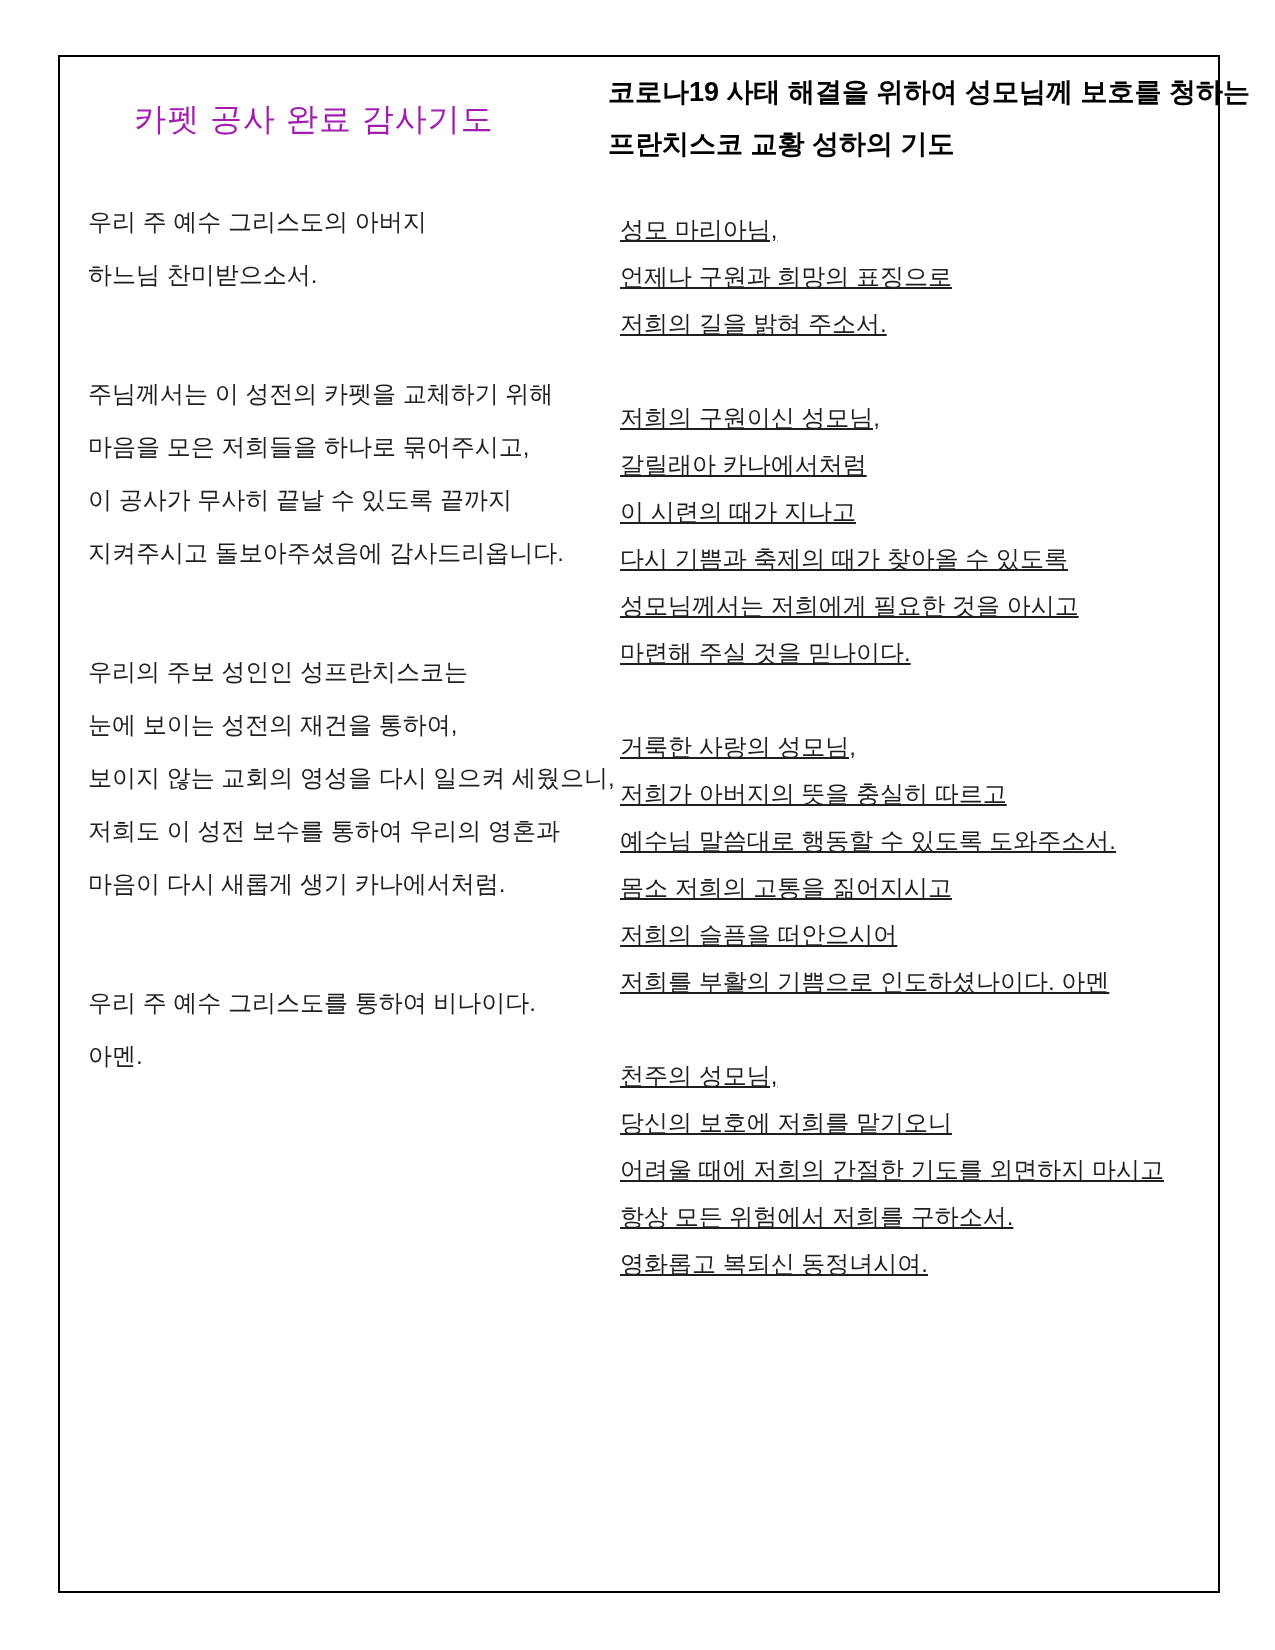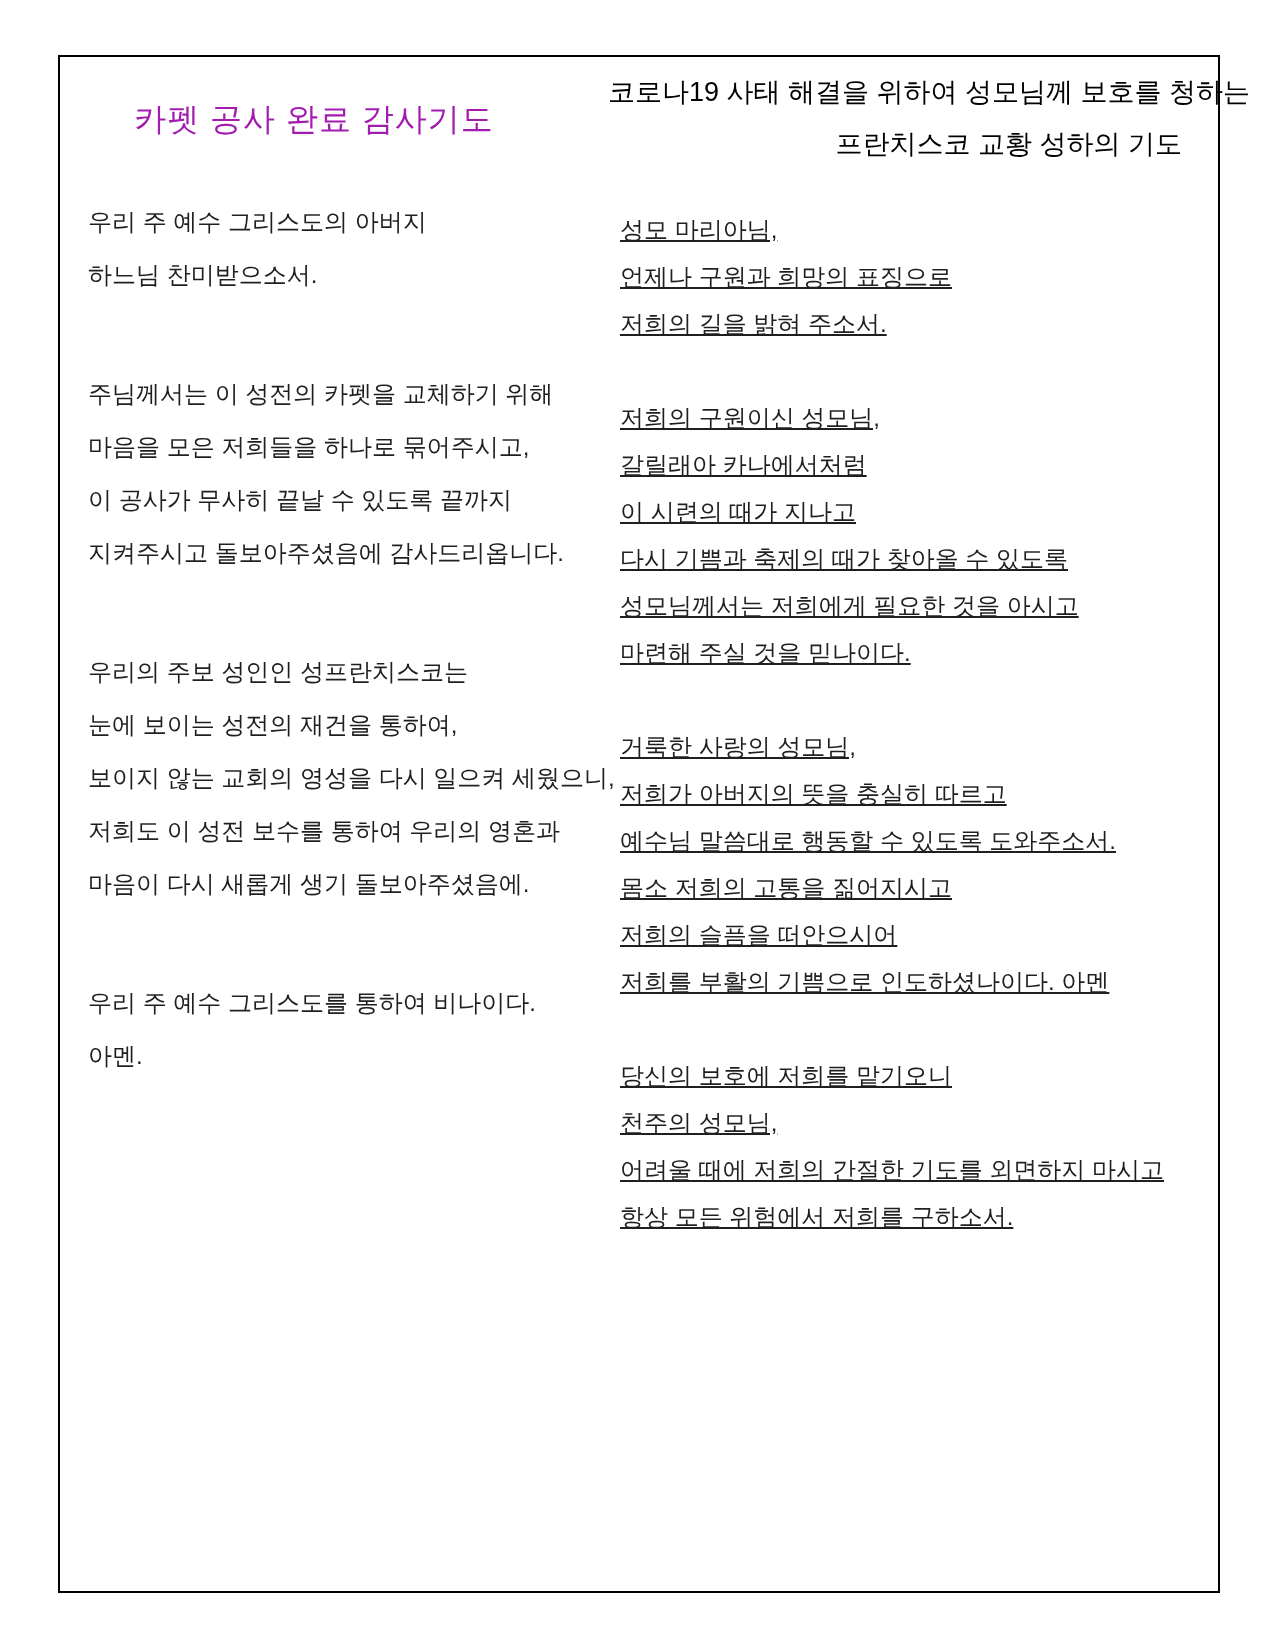--- a/index.html
+++ b/index.html
@@ -50,23 +50,23 @@
   .left-col .stanza + .stanza { margin-top: 66px; }
   
   .right-col {
     position: absolute;
     left: 608px;
     top: 66px;
     width: 574px;
   }
   .right-title {
     font-size: 27px;
-    font-weight: normal;
+    font-weight: bold;
     color: #000000;
-    text-align: right;
+    text-align: left;
     line-height: 52px;
     white-space: nowrap;
   }
   .right-body { margin-top: 36px; margin-left: 12px; text-decoration: underline; }
   .right-col .line {
     font-size: 24px;
     line-height: 47px;
     white-space: nowrap;
   }
   .right-col .stanza + .stanza { margin-top: 47px; }
@@ -87,21 +87,21 @@
       <div class="line">주님께서는 이 성전의 카펫을 교체하기 위해</div>
       <div class="line">마음을 모은 저희들을 하나로 묶어주시고,</div>
       <div class="line">이 공사가 무사히 끝날 수 있도록 끝까지</div>
       <div class="line">지켜주시고 돌보아주셨음에 감사드리옵니다.</div>
     </div>
     <div class="stanza">
       <div class="line">우리의 주보 성인인 성프란치스코는</div>
       <div class="line">눈에 보이는 성전의 재건을 통하여,</div>
       <div class="line">보이지 않는 교회의 영성을 다시 일으켜 세웠으니,</div>
       <div class="line">저희도 이 성전 보수를 통하여 우리의 영혼과</div>
-      <div class="line">마음이 다시 새롭게 생기 돌보아주셨음에.</div>
+      <div class="line">마음이 다시 새롭게 생기 카나에서처럼.</div>
     </div>
     <div class="stanza">
       <div class="line">우리 주 예수 그리스도를 통하여 비나이다.</div>
       <div class="line">아멘.</div>
     </div>
   </div>
 </div>
 
 <div class="right-col">
   <div class="right-title">
@@ -124,19 +124,20 @@
     </div>
     <div class="stanza">
       <div class="line">거룩한 사랑의 성모님,</div>
       <div class="line">저희가 아버지의 뜻을 충실히 따르고</div>
       <div class="line">예수님 말씀대로 행동할 수 있도록 도와주소서.</div>
       <div class="line">몸소 저희의 고통을 짊어지시고</div>
       <div class="line">저희의 슬픔을 떠안으시어</div>
       <div class="line">저희를 부활의 기쁨으로 인도하셨나이다. 아멘</div>
     </div>
     <div class="stanza">
+      <div class="line">천주의 성모님,</div>
       <div class="line">당신의 보호에 저희를 맡기오니</div>
-      <div class="line">천주의 성모님,</div>
       <div class="line">어려울 때에 저희의 간절한 기도를 외면하지 마시고</div>
       <div class="line">항상 모든 위험에서 저희를 구하소서.</div>
+      <div class="line">영화롭고 복되신 동정녀시여.</div>
     </div>
   </div>
 </div>
 
 </body></html>

